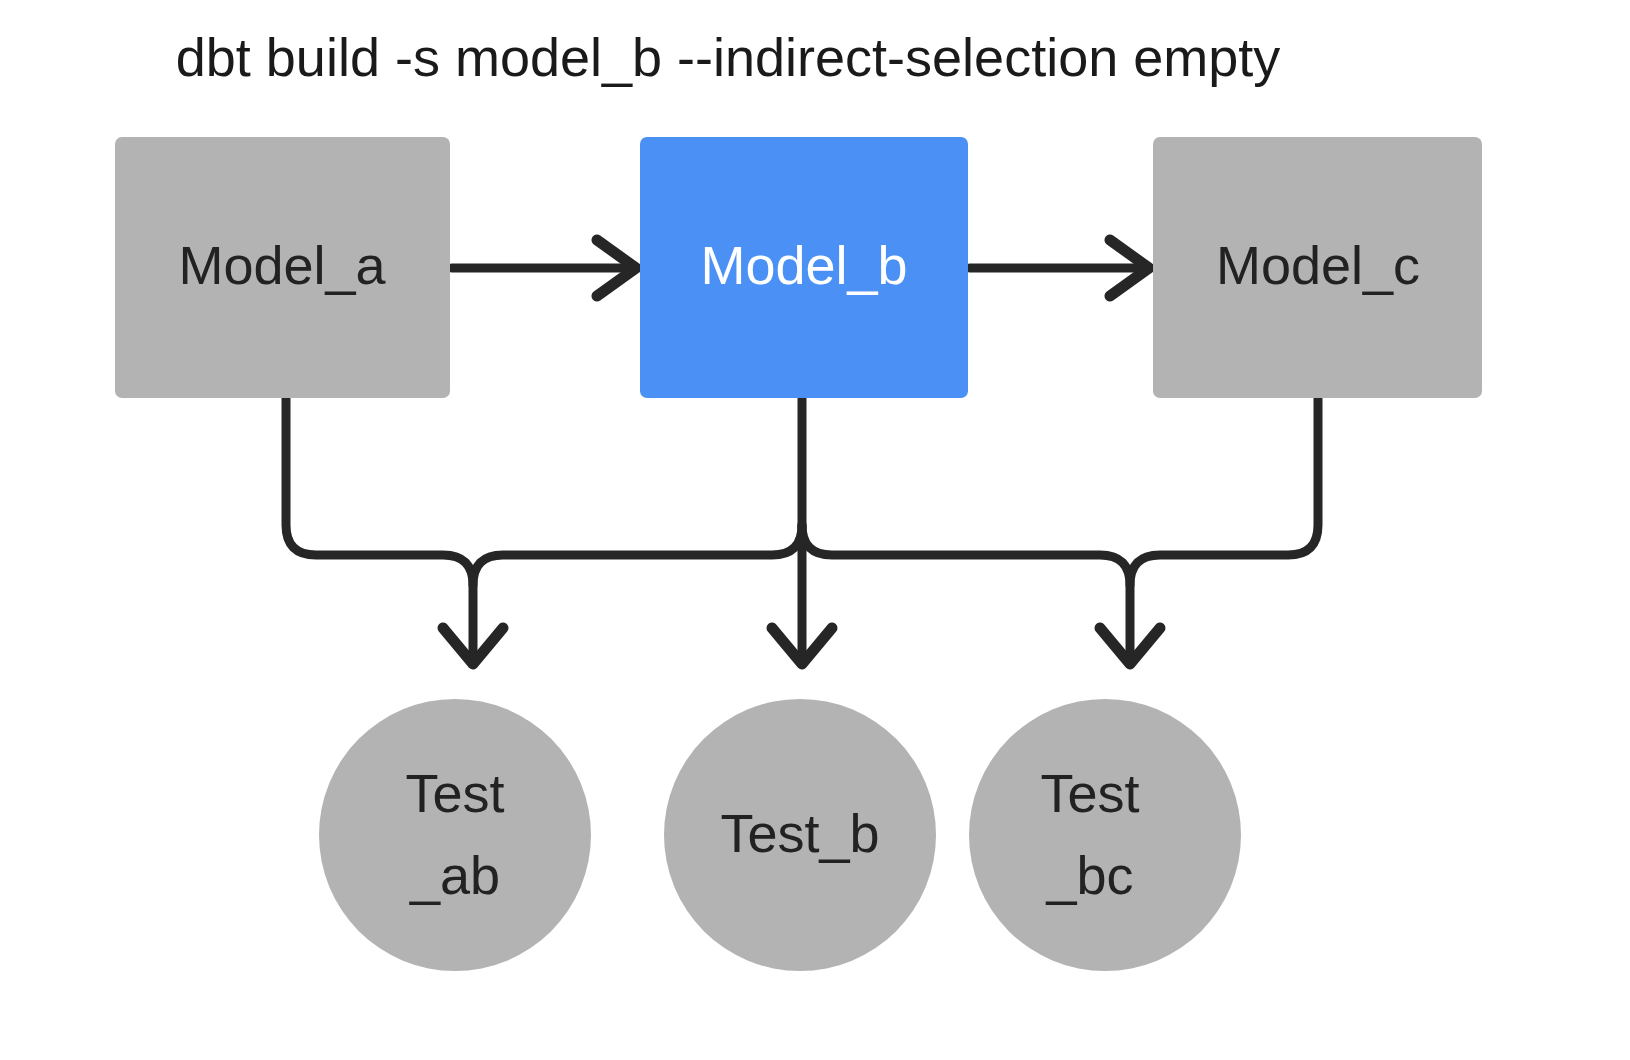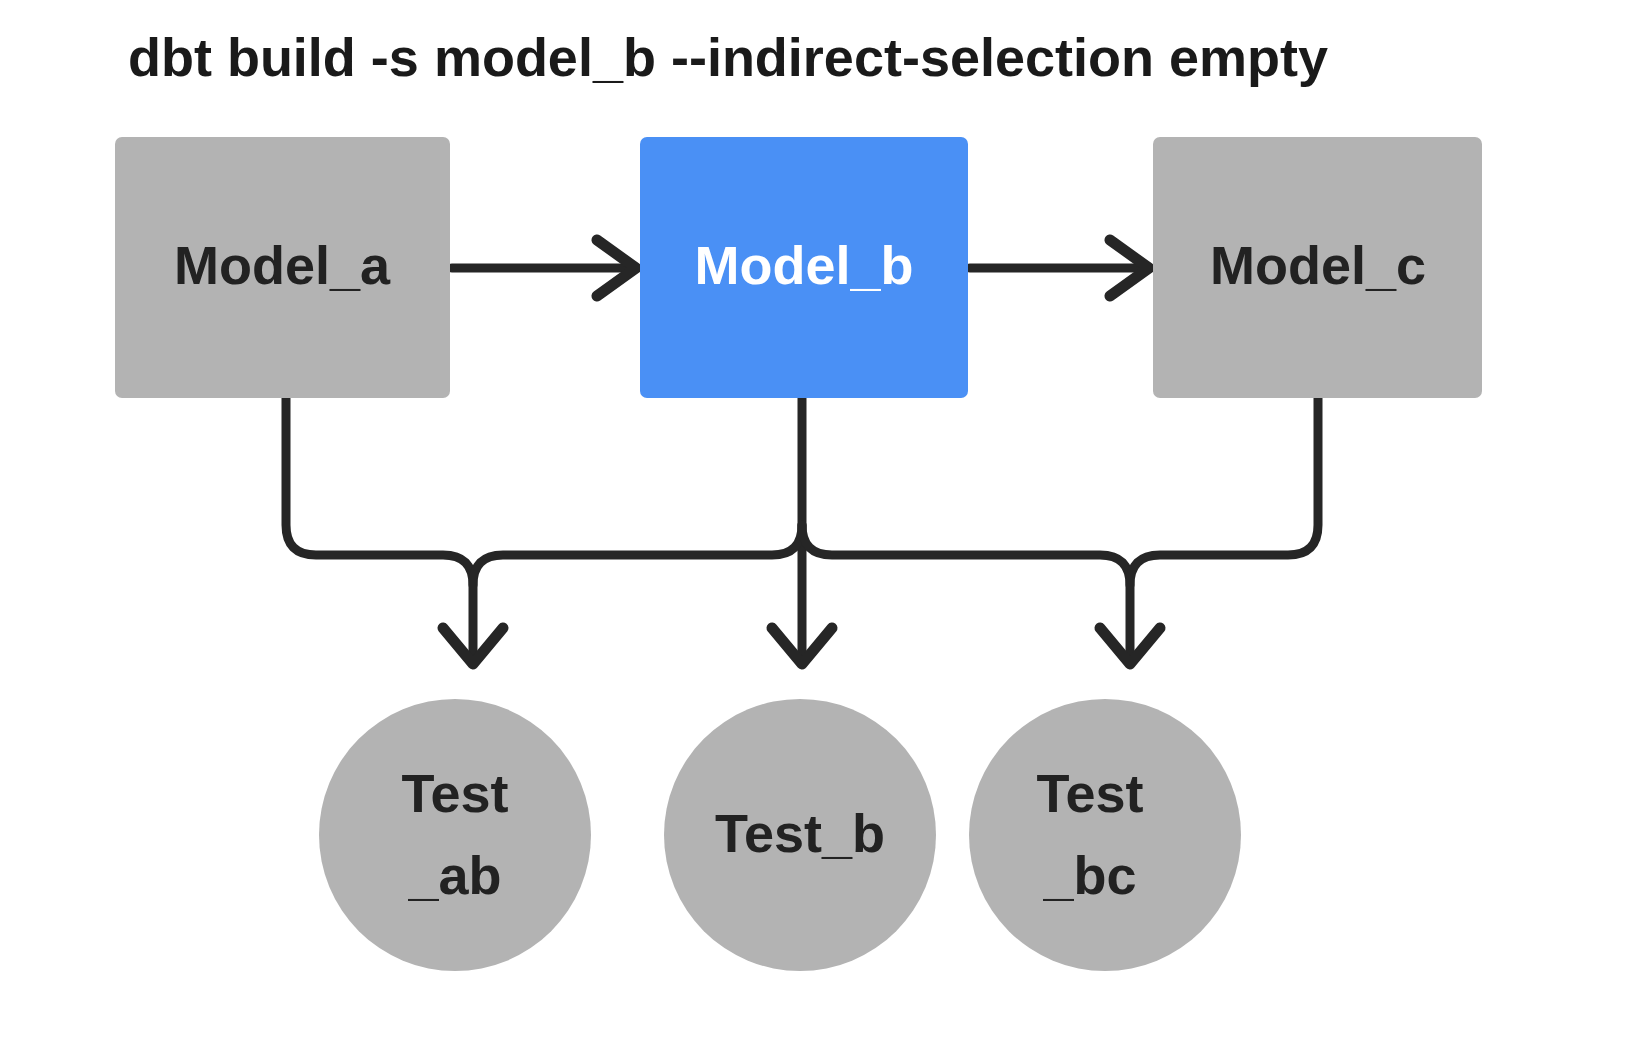--- a/index.html
+++ b/index.html
@@ -9,21 +9,20 @@
   }
   body {
     font-family: "Liberation Sans", sans-serif;
   }
   #canvas {
     position: relative;
     width: 1630px;
     height: 1060px;
     background: #ffffff;
     overflow: hidden;
-    font-weight: bold;
   }
   #diagram-svg {
     position: absolute;
     top: 0;
     left: 0;
     width: 1630px;
     height: 1060px;
     display: block;
   }
   .node-label {

